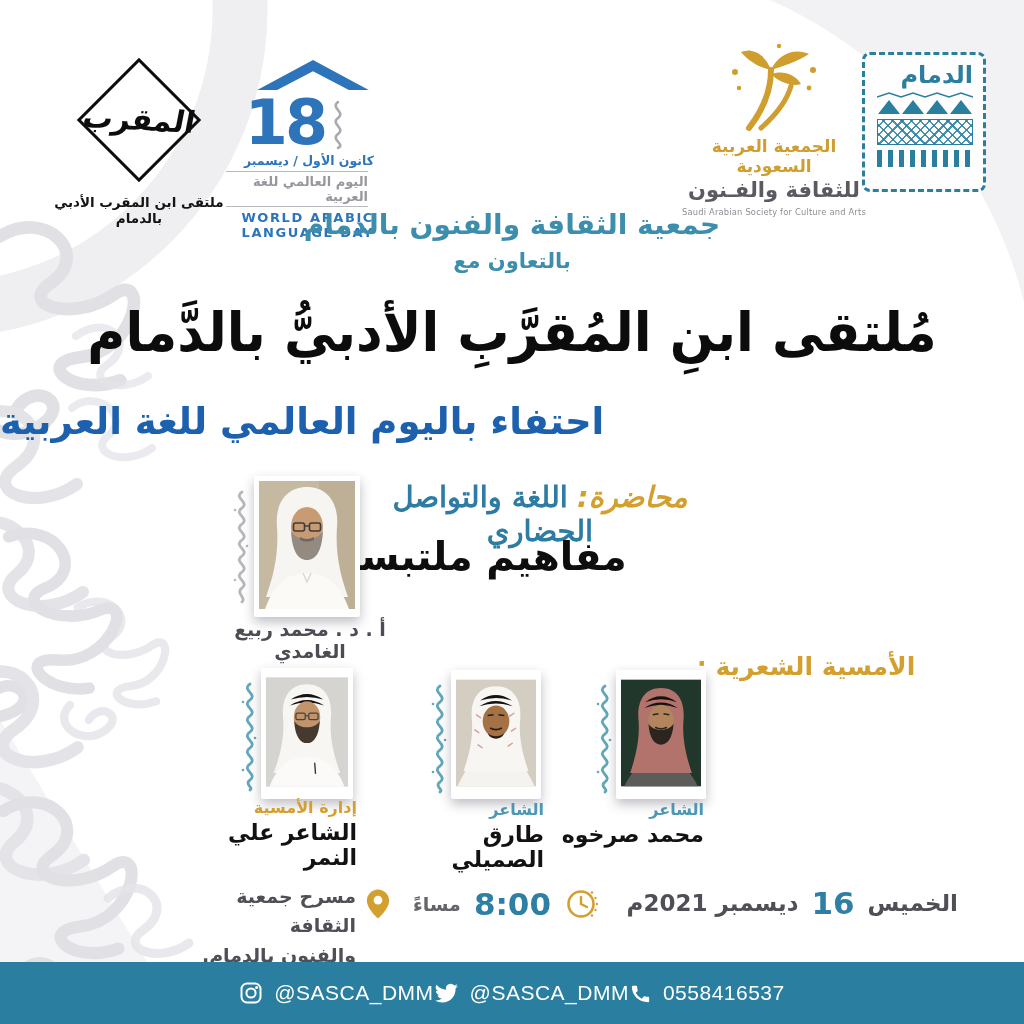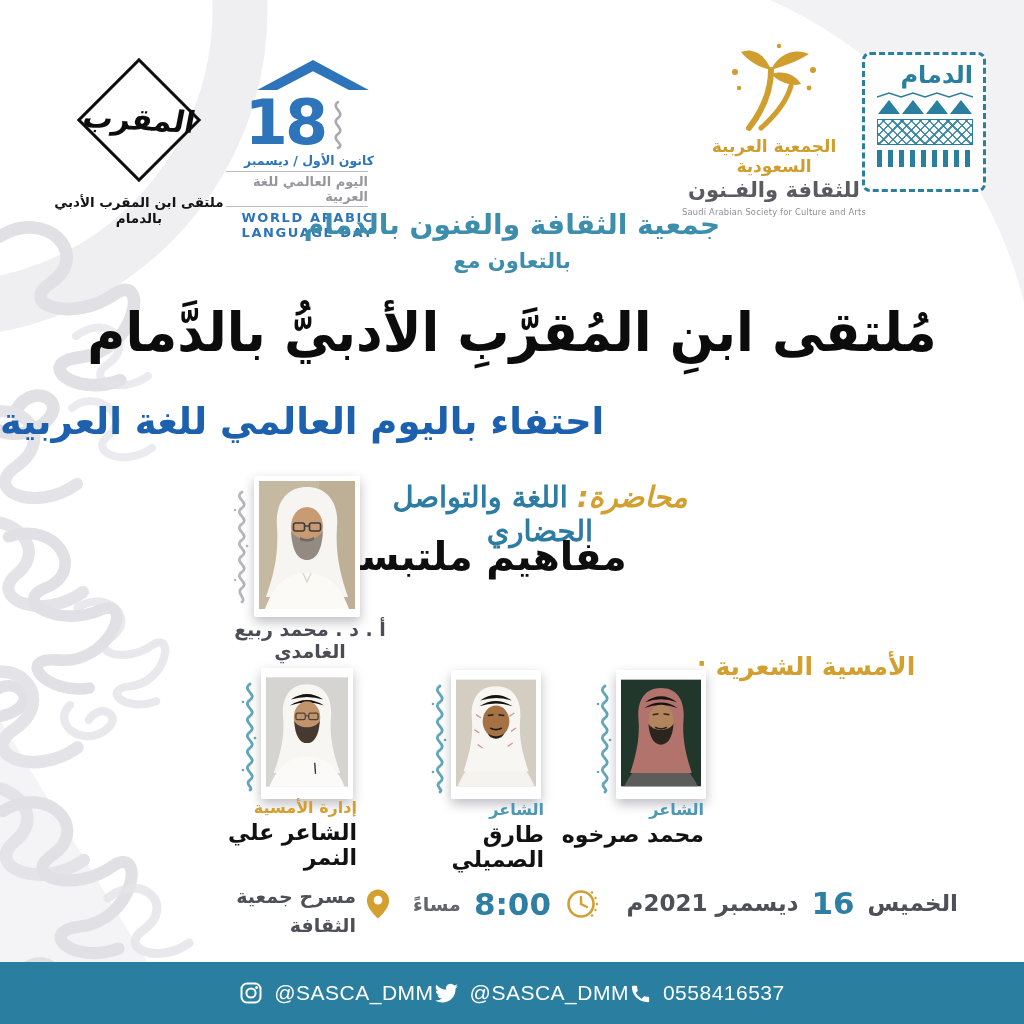--- a/index.html
+++ b/index.html
@@ -308,20 +308,21 @@
     <span class="d-suffix">مساءً</span>
   </div>
 
   <div class="abs z detail d-venue">
     <svg width="27" height="36" viewBox="0 0 28 36" style="margin-top:4px;">
       <path d="M14,1 C7,1 1,7 1,14 C1,24 14,35 14,35 C14,35 27,24 27,14 C27,7 21,1 14,1 Z" fill="#d3a02f"></path>
       <circle cx="14" cy="13.5" r="5" fill="#fff"></circle>
     </svg>
     <div class="venue-lines">
       <div>مسرح جمعية الثقافة</div>
+      <div>والفنون بالدمام.</div>
     </div>
   </div>
 
   <div class="abs footer">
     <div class="f-item">
       <svg width="24" height="24" viewBox="0 0 24 24">
         <rect x="2.5" y="2.5" width="19" height="19" rx="5.5" fill="none" stroke="#fff" stroke-width="2"></rect>
         <circle cx="12" cy="12" r="4.6" fill="none" stroke="#fff" stroke-width="2"></circle>
         <circle cx="17.6" cy="6.4" r="1.5" fill="#fff"></circle>
       </svg>

